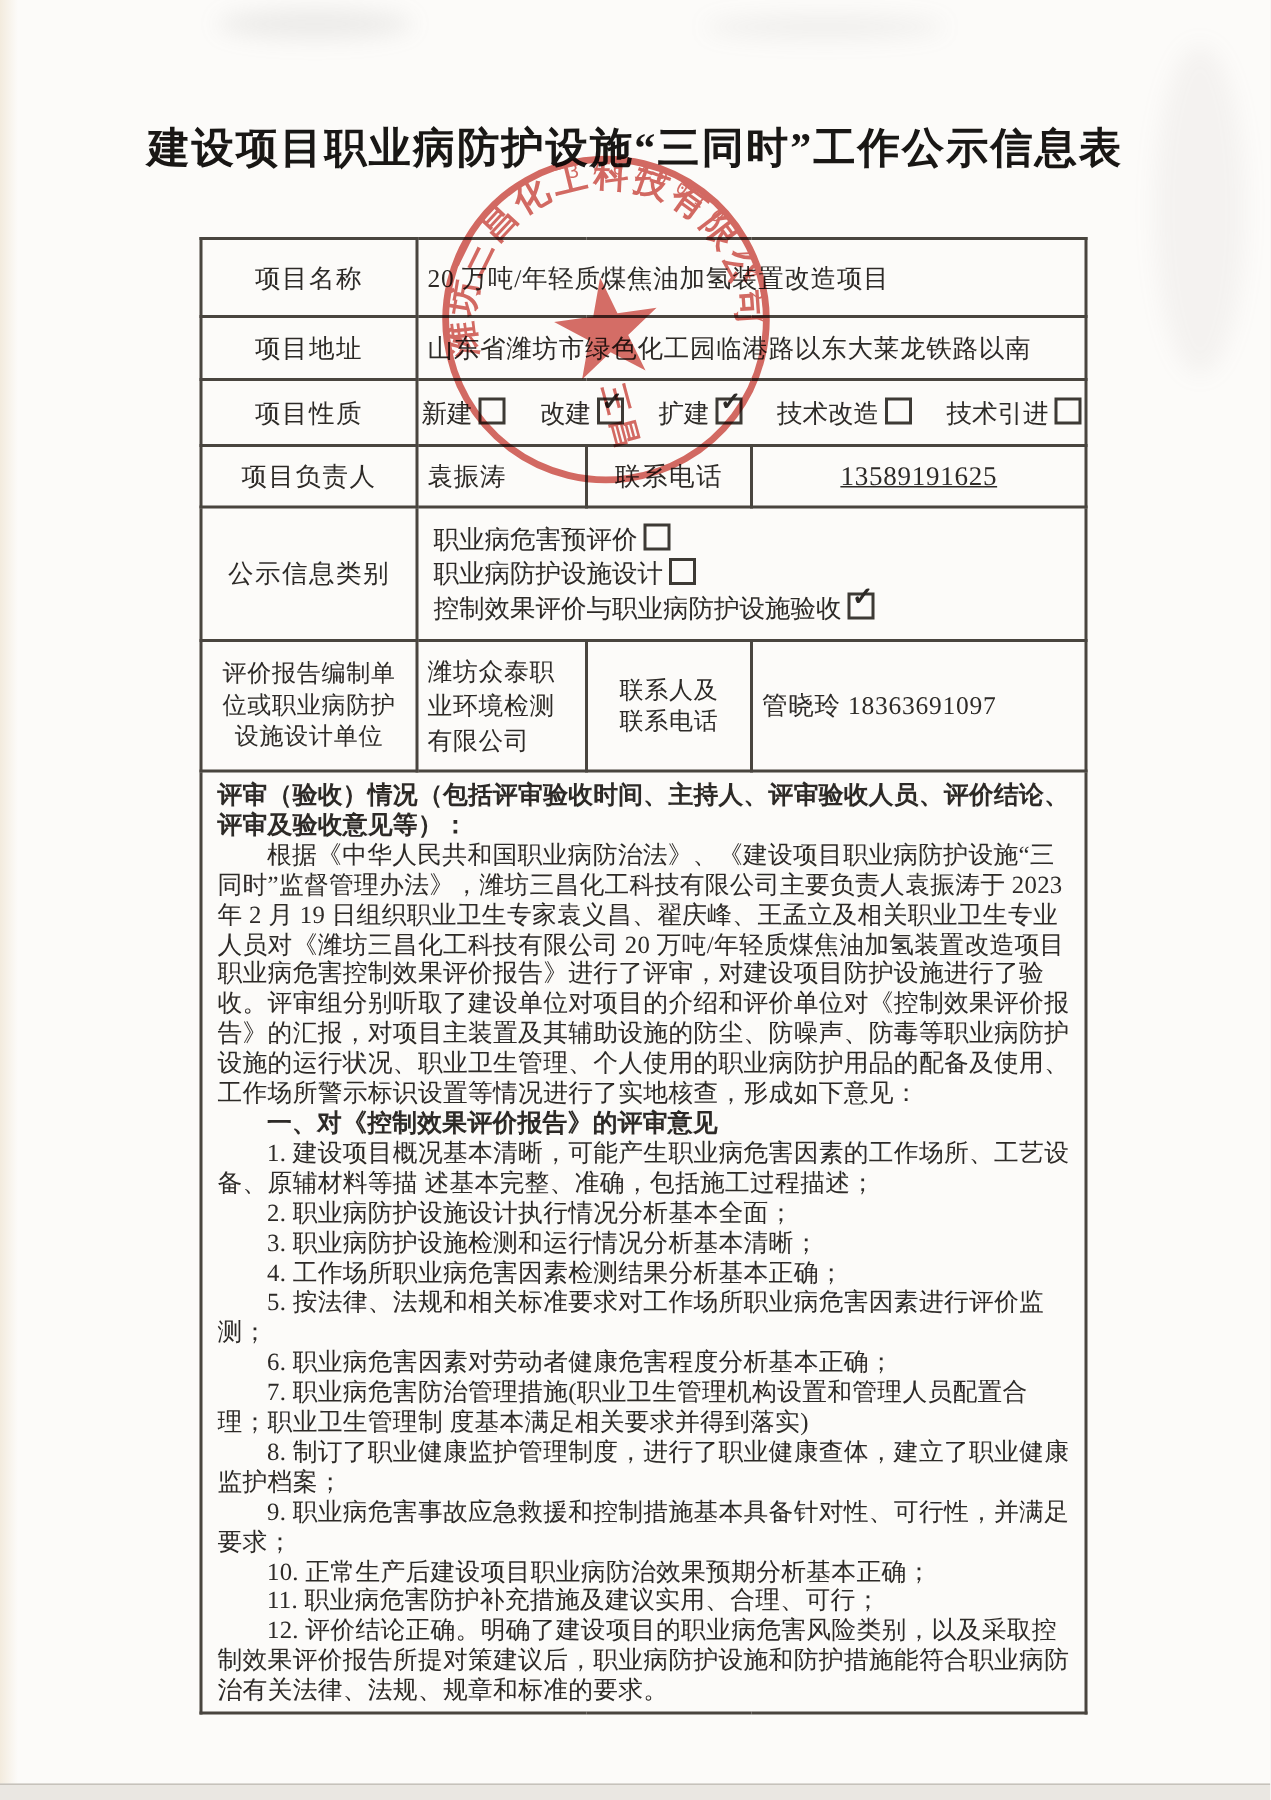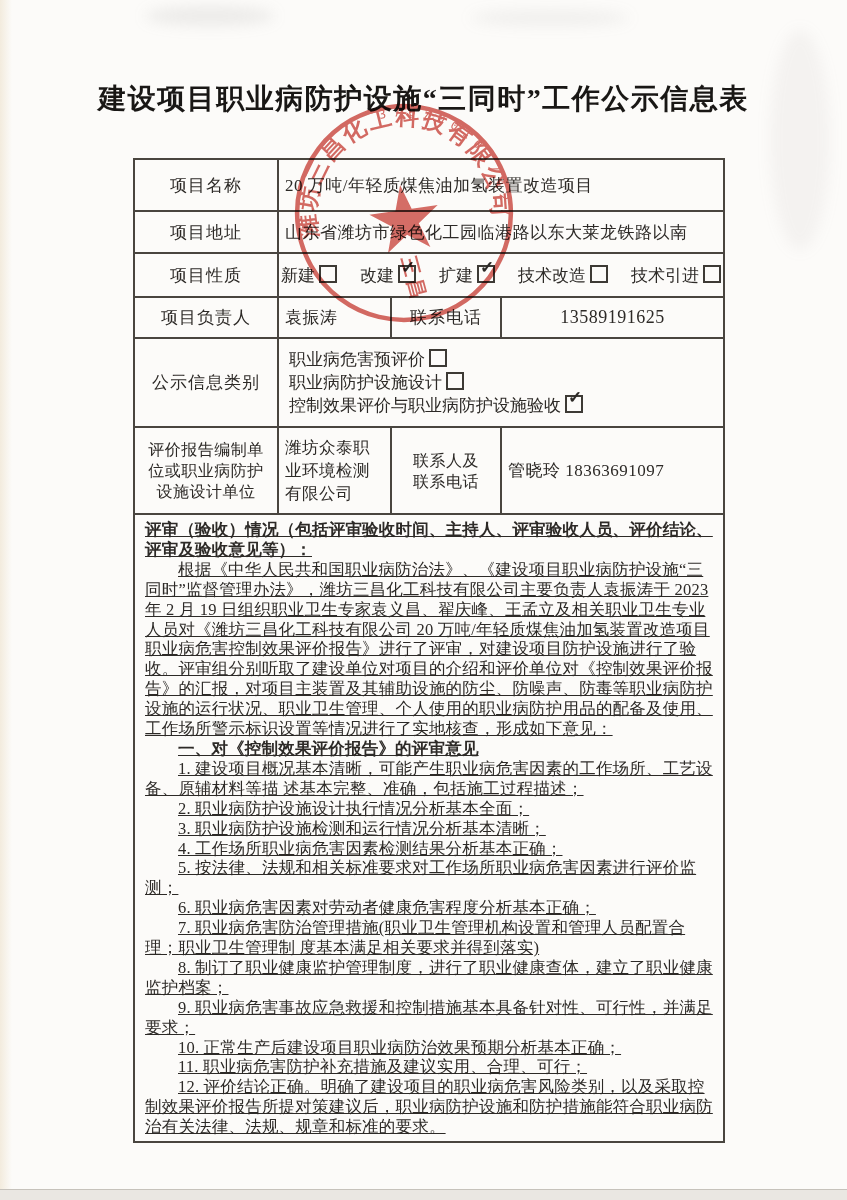--- a/index.html
+++ b/index.html
@@ -18,34 +18,34 @@
     font-size:28px;font-weight:bold;letter-spacing:1.5px;color:#191715;}
 
   table.info{position:absolute;left:133px;top:158px;width:590px;
     border-collapse:collapse;table-layout:fixed;}
   td{border:2px solid #49453f;font-size:17px;padding:8px 6px;vertical-align:middle;
      overflow:hidden;}
   .lab{text-align:center;letter-spacing:1px;}
   .val{letter-spacing:.5px;margin-left:12px;}
   .lab-sm{text-align:center;font-size:16px;line-height:21px;letter-spacing:.5px;}
   .unit-cell{text-align:left;font-size:16.5px;line-height:23px;letter-spacing:.5px;}
-  .phone{text-align:center;font-size:18px;letter-spacing:.5px;}
+  .phone{text-align:center;font-size:18px;letter-spacing:.5px;text-decoration:underline;}
 
   .nature{display:flex;justify-content:center;gap:23px;white-space:nowrap;}
   .opt{white-space:nowrap;}
   .box{display:inline-block;width:14px;height:14px;border:2px solid #3d3a35;
     margin-left:4px;vertical-align:-2px;position:relative;}
   .box i{font-style:normal;position:absolute;left:1px;top:-8px;font-size:17px;
     font-weight:bold;color:#2d2a27;line-height:1;}
 
   .pub p{margin:2px 0;line-height:21px;text-align:left;padding-left:4px;}
 
   .review{vertical-align:top;padding:5px 10px 4px 10px;}
   .review p{margin:0;font-size:16.5px;line-height:19.9px;text-indent:2em;
-    letter-spacing:.2px;text-decoration:underline;}
+    letter-spacing:.2px;}
   .review p.hd{text-indent:0;font-weight:bold;}
   .review p.b{font-weight:bold;}
 
   .stamp{position:absolute;left:283px;top:92px;width:242px;height:242px;
     transform:rotate(-8deg);opacity:.82;mix-blend-mode:multiply;pointer-events:none;}
 </style>
 </head>
 <body>
 
 <div class="page">

